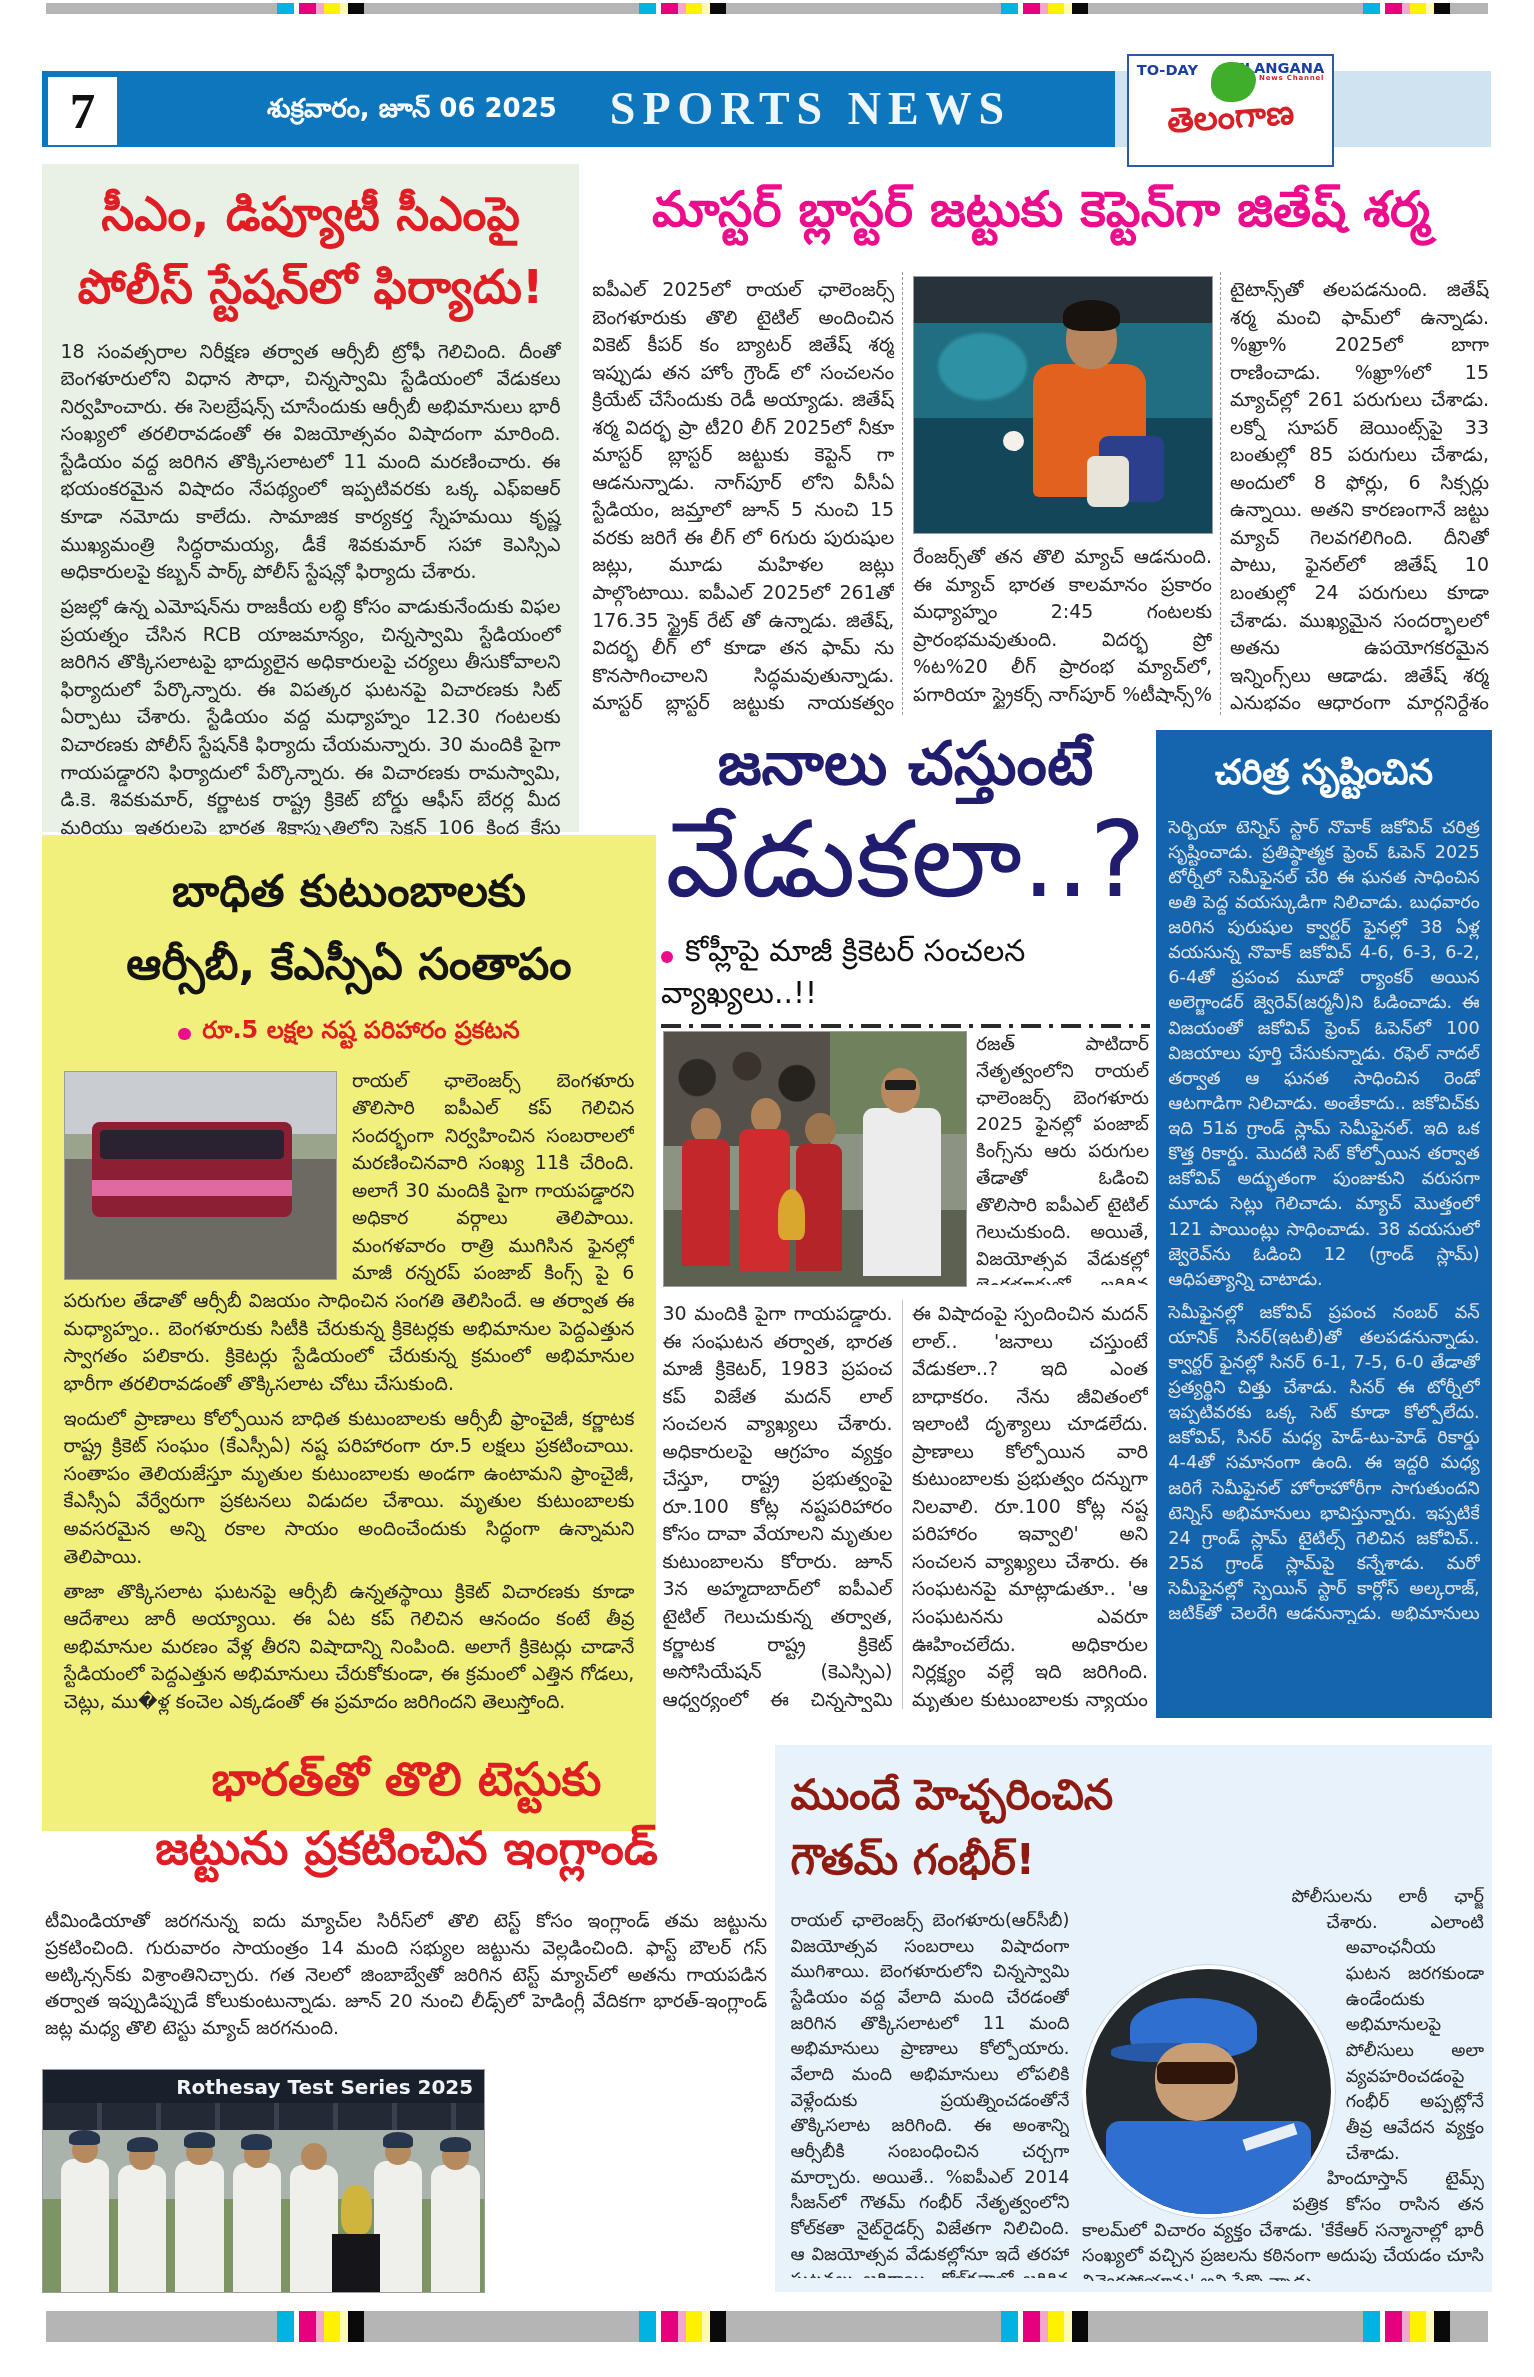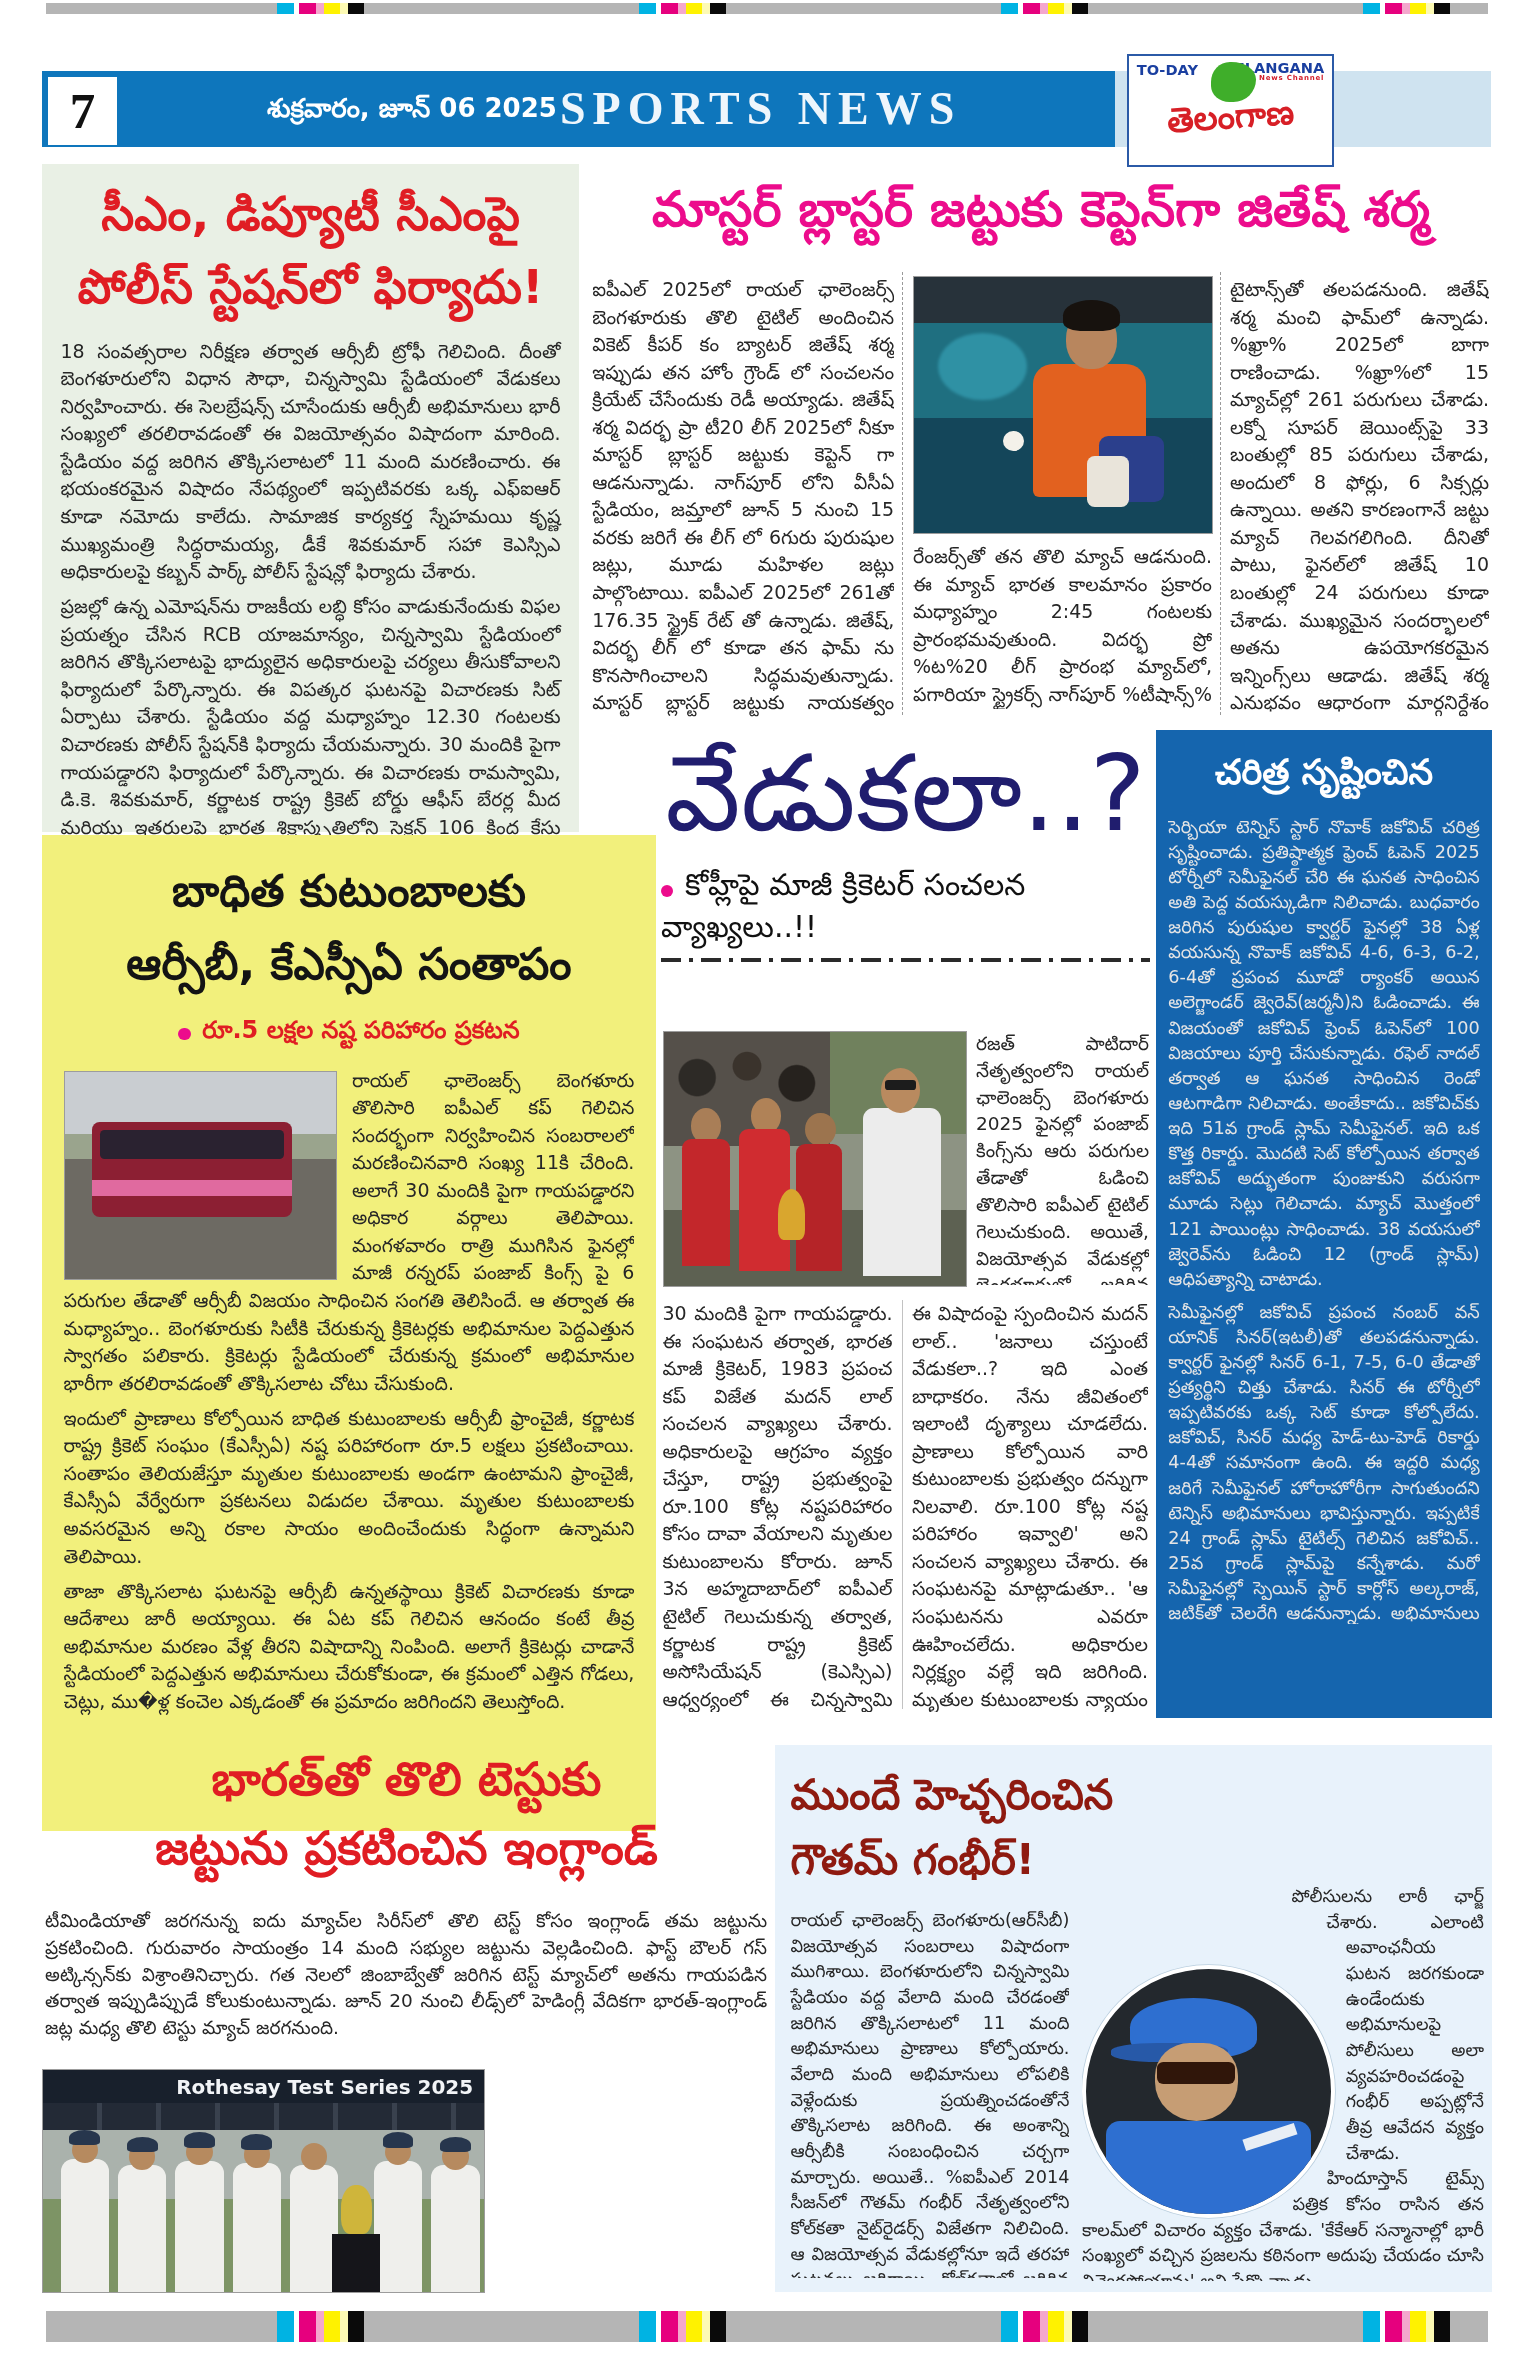--- a/index.html
+++ b/index.html
@@ -99,21 +99,21 @@
 
 <div class="sheet">
 
   <div class="abs regbar" style="left:46px;top:3.1px;width:1442px;height:10.8px;"></div>
 
   <div class="abs hdr-blue" style="left:42px;top:71px;width:1073px;height:76px;">
     <div class="abs numbox" style="left:3.9px;top:3.9px;width:69px;height:68px;">
       <span>7</span>
     </div>
     <div class="abs hdr-date" style="left:154px;top:21.6px;width:432px;text-align:center;">శుక్రవారం, జూన్ 06  2025</div>
-    <div class="abs masthead" style="left:518px;top:10.8px;width:555px;">SPORTS NEWS</div>
+    <div class="abs masthead" style="left:491px;top:10.8px;width:555px;text-align:center;">SPORTS NEWS</div>
   </div>
   <div class="abs hdr-light" style="left:1115px;top:71px;width:376px;height:76px;"></div>
   <div class="abs logo" style="left:1127px;top:54px;width:207px;height:113px;padding:4.6px 7.7px;">
     <div style="display:flex;justify-content:space-between;">
       <span class="l1">TO-DAY</span>
       <span class="l2"><span>TELANGANA</span><small>News Channel</small></span>
     </div>
     <div class="map"></div>
     <div class="script" style="margin-top:14px;">తెలంగాణ</div>
   </div>
@@ -145,20 +145,21 @@
         <div class="jp-glove"></div>
           <div class="jp-glove2"></div>
           <div class="jp-ball"></div>
       </div>
       <div class="body-txt" style="margin-top:9.3px;height:166px;overflow:hidden;">రేంజర్స్‌తో తన తొలి మ్యాచ్ ఆడనుంది. ఈ మ్యాచ్ భారత కాలమానం ప్రకారం మధ్యాహ్నం 2:45 గంటలకు ప్రారంభమవుతుంది. విదర్భ ప్రో %ట%20 లీగ్ ప్రారంభ మ్యాచ్‌లో, పగారియా స్ట్రైకర్స్ నాగ్‌పూర్ %టీషాన్స్% మాస్టర్ బ్లాస్టర్ లీగ్ భారత్</div>
     </div>
     <div class="abs body-txt" style="left:644px;top:112px;width:259px;height:441px;overflow:hidden;">టైటాన్స్‌తో తలపడనుంది. జితేష్ శర్మ మంచి ఫామ్‌లో ఉన్నాడు. %ఖ్రా% 2025లో బాగా రాణించాడు. %ఖ్రా%లో 15 మ్యాచ్‌ల్లో 261 పరుగులు చేశాడు. లక్నో సూపర్ జెయింట్స్‌పై 33 బంతుల్లో 85 పరుగులు చేశాడు, అందులో 8 ఫోర్లు, 6 సిక్సర్లు ఉన్నాయి. అతని కారణంగానే జట్టు మ్యాచ్ గెలవగలిగింది. దీనితో పాటు, ఫైనల్‌లో జితేష్ 10 బంతుల్లో 24 పరుగులు కూడా చేశాడు. ముఖ్యమైన సందర్భాలలో అతను ఉపయోగకరమైన ఇన్నింగ్స్‌లు ఆడాడు. జితేష్ శర్మ ఎనుభవం ఆధారంగా మార్గనిర్దేశం చేయడం మాకు గర్వకారణమని, ప్రేక్షకులు, కోచ్‌ల కోసం మేము ఎదురు చూస్తున్నామని పేర్కొన్నారు. మాస్టర్ బ్లాస్టర్ జట్టు యాజమాన్యం అభిమానులు మాత్రం స్పెషల్ వ్యూహంపై ప్రత్యేక శ్రద్ధ వహించనున్నారు.</div>
   </div>
 
   <div class="abs" style="left:661px;top:730px;width:489px;height:988px;">
+    <div class="hl-navy" style="font-size:60px;line-height:1.1;">జనాలు చస్తుంటే</div>
     <div class="hl-navy" style="font-size:106px;line-height:1.1;margin-top:6.2px;font-weight:400;">వేడుకలా..?</div>
     <div style="margin-top:14px;">
       <span class="dot"></span>
       <span class="kicker">కోహ్లీపై మాజీ క్రికెటర్ సంచలన వ్యాఖ్యలు..!!</span>
     </div>
     <div class="dashdot" style="margin-top:7.7px;"></div>
     <div class="ph" style="position:absolute;left:1.5px;top:301px;width:302px;height:254px;">
       <div class="cp-bg"></div>
         <div class="cp-crowd"></div>
       <div class="cp-head1"></div>

